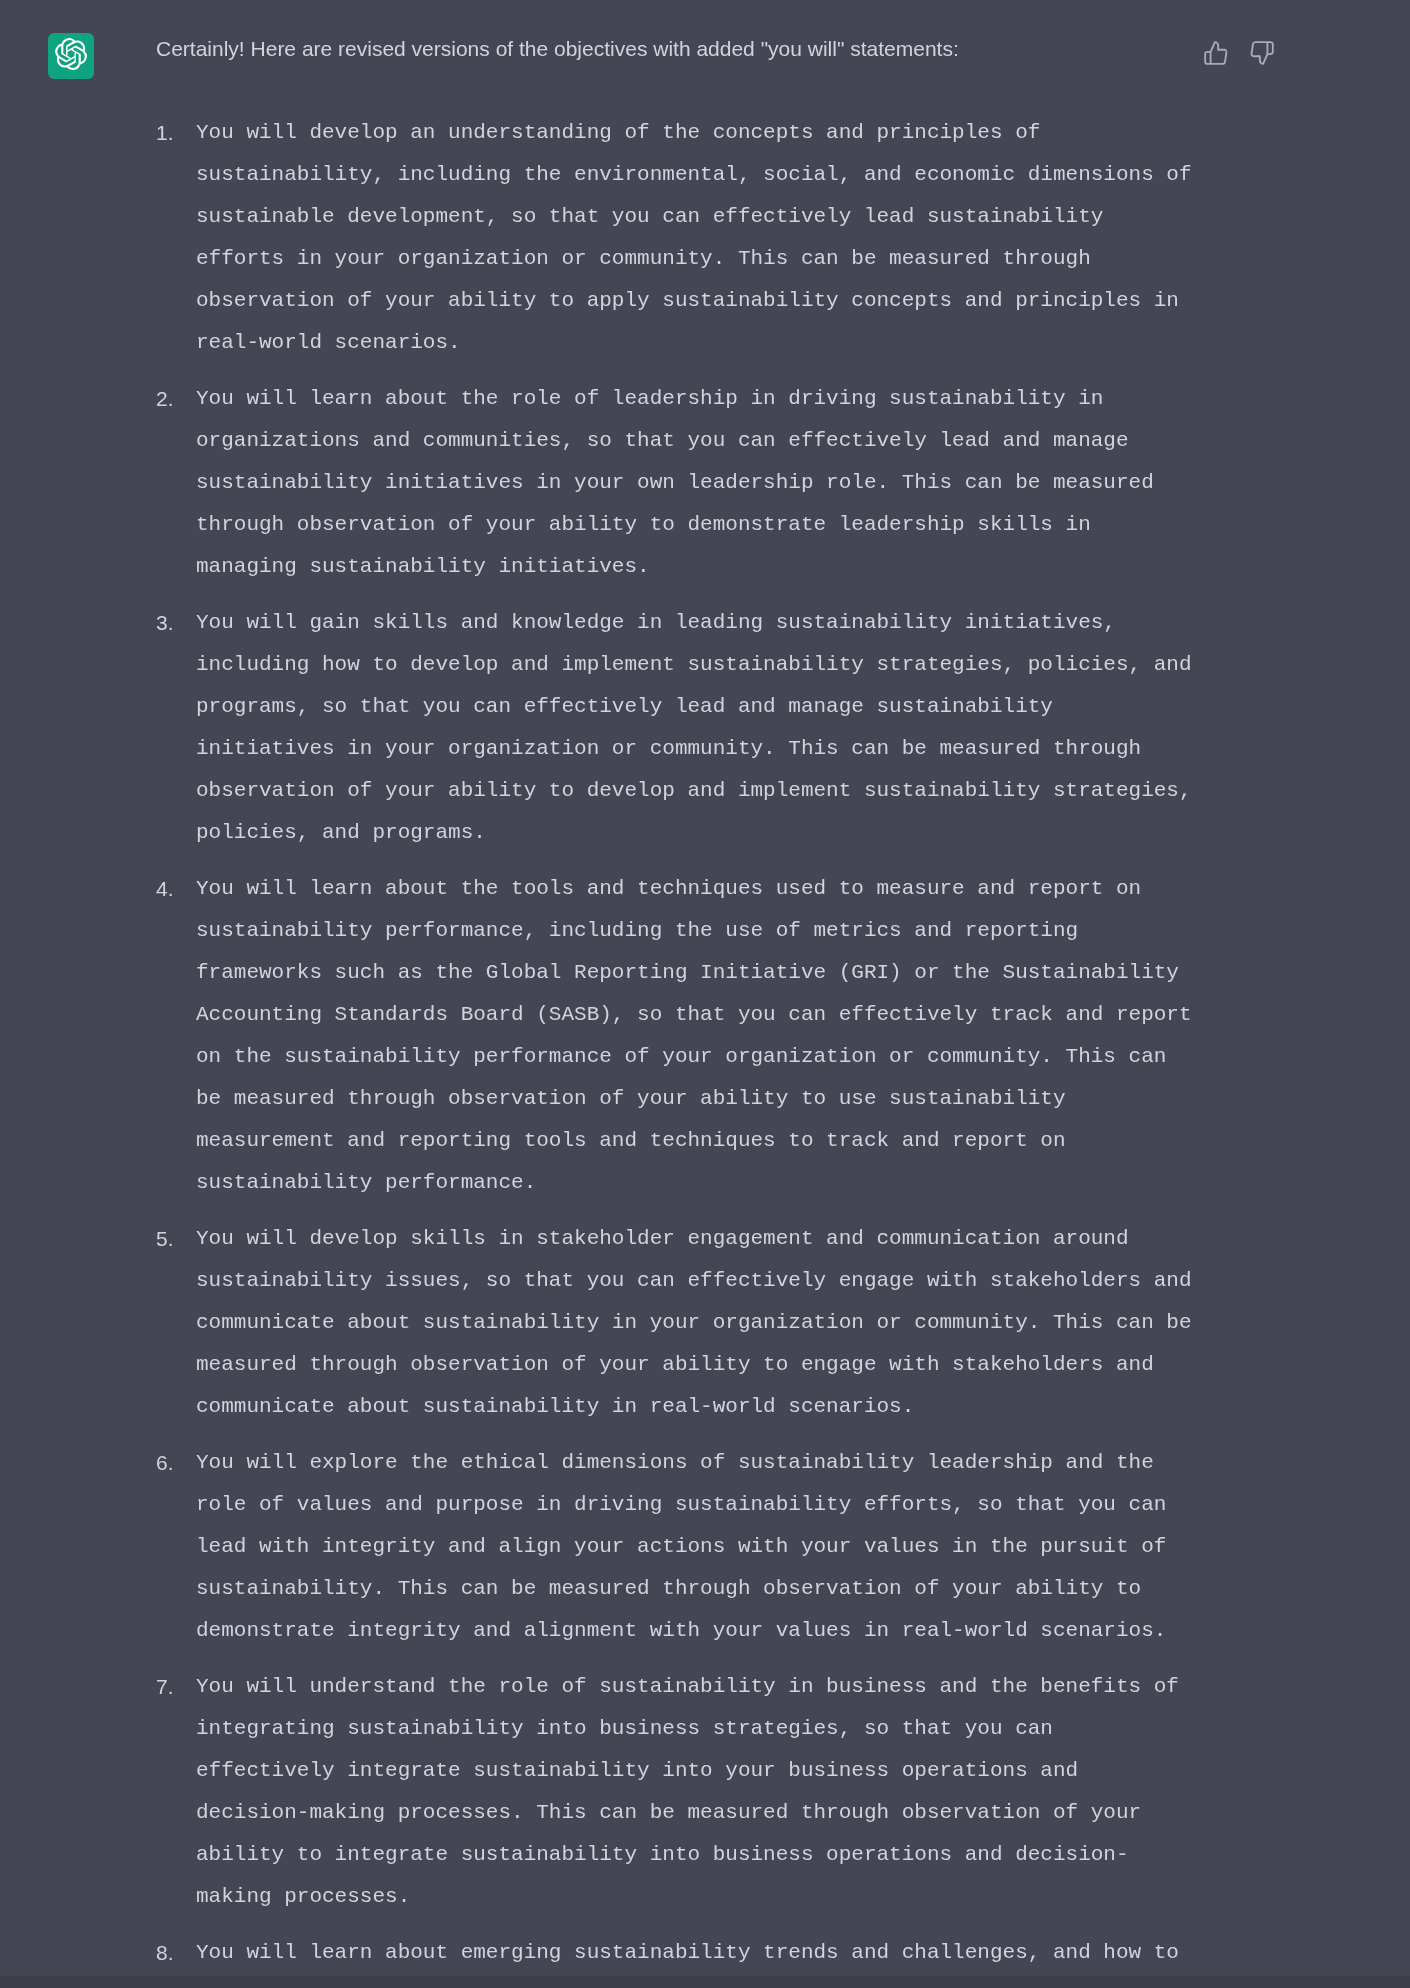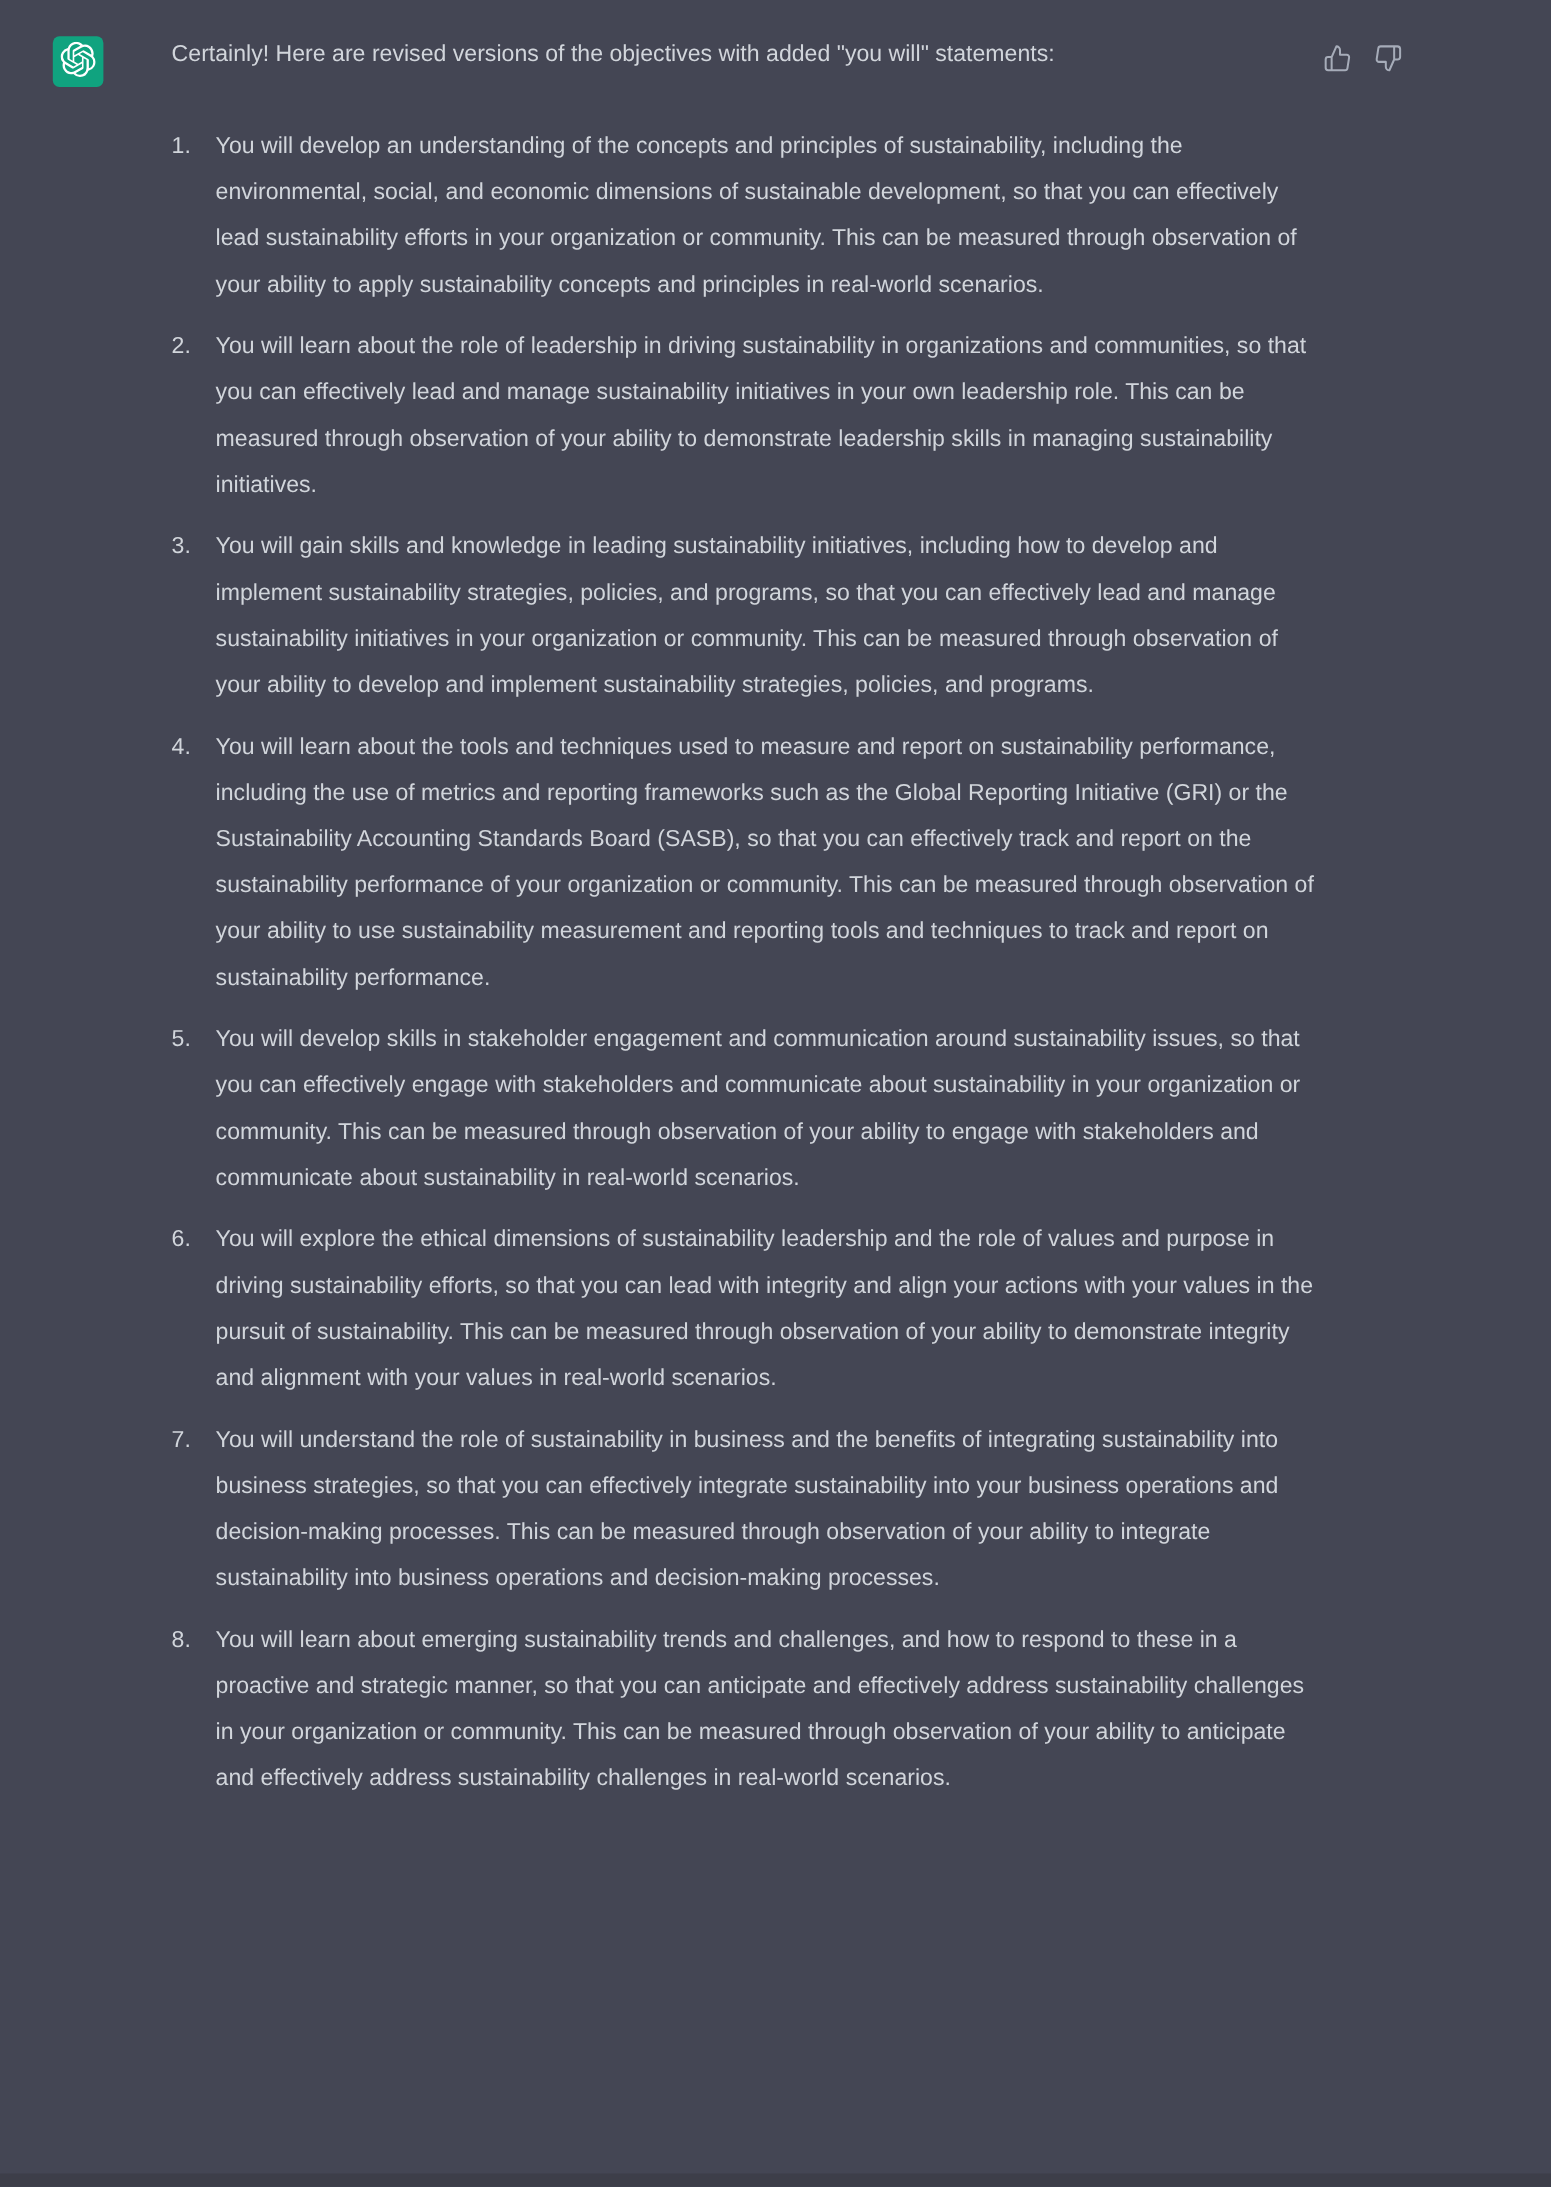--- a/index.html
+++ b/index.html
@@ -67,20 +67,21 @@
     margin: 0 0 14px 0;
   }
   ol.objectives li:last-child { margin-bottom: 0; }
   .li-num {
     flex: 0 0 40px;
     width: 40px;
   }
   .li-text {
     flex: 1 1 auto;
     max-width: 1005px;
+    font-family: Liberation Mono, monospace;
   }
   .bottom-strip {
     position: absolute;
     left: 0;
     top: 1976px;
     width: 1410px;
     height: 12px;
     background: #3d3e49;
   }
 </style>

